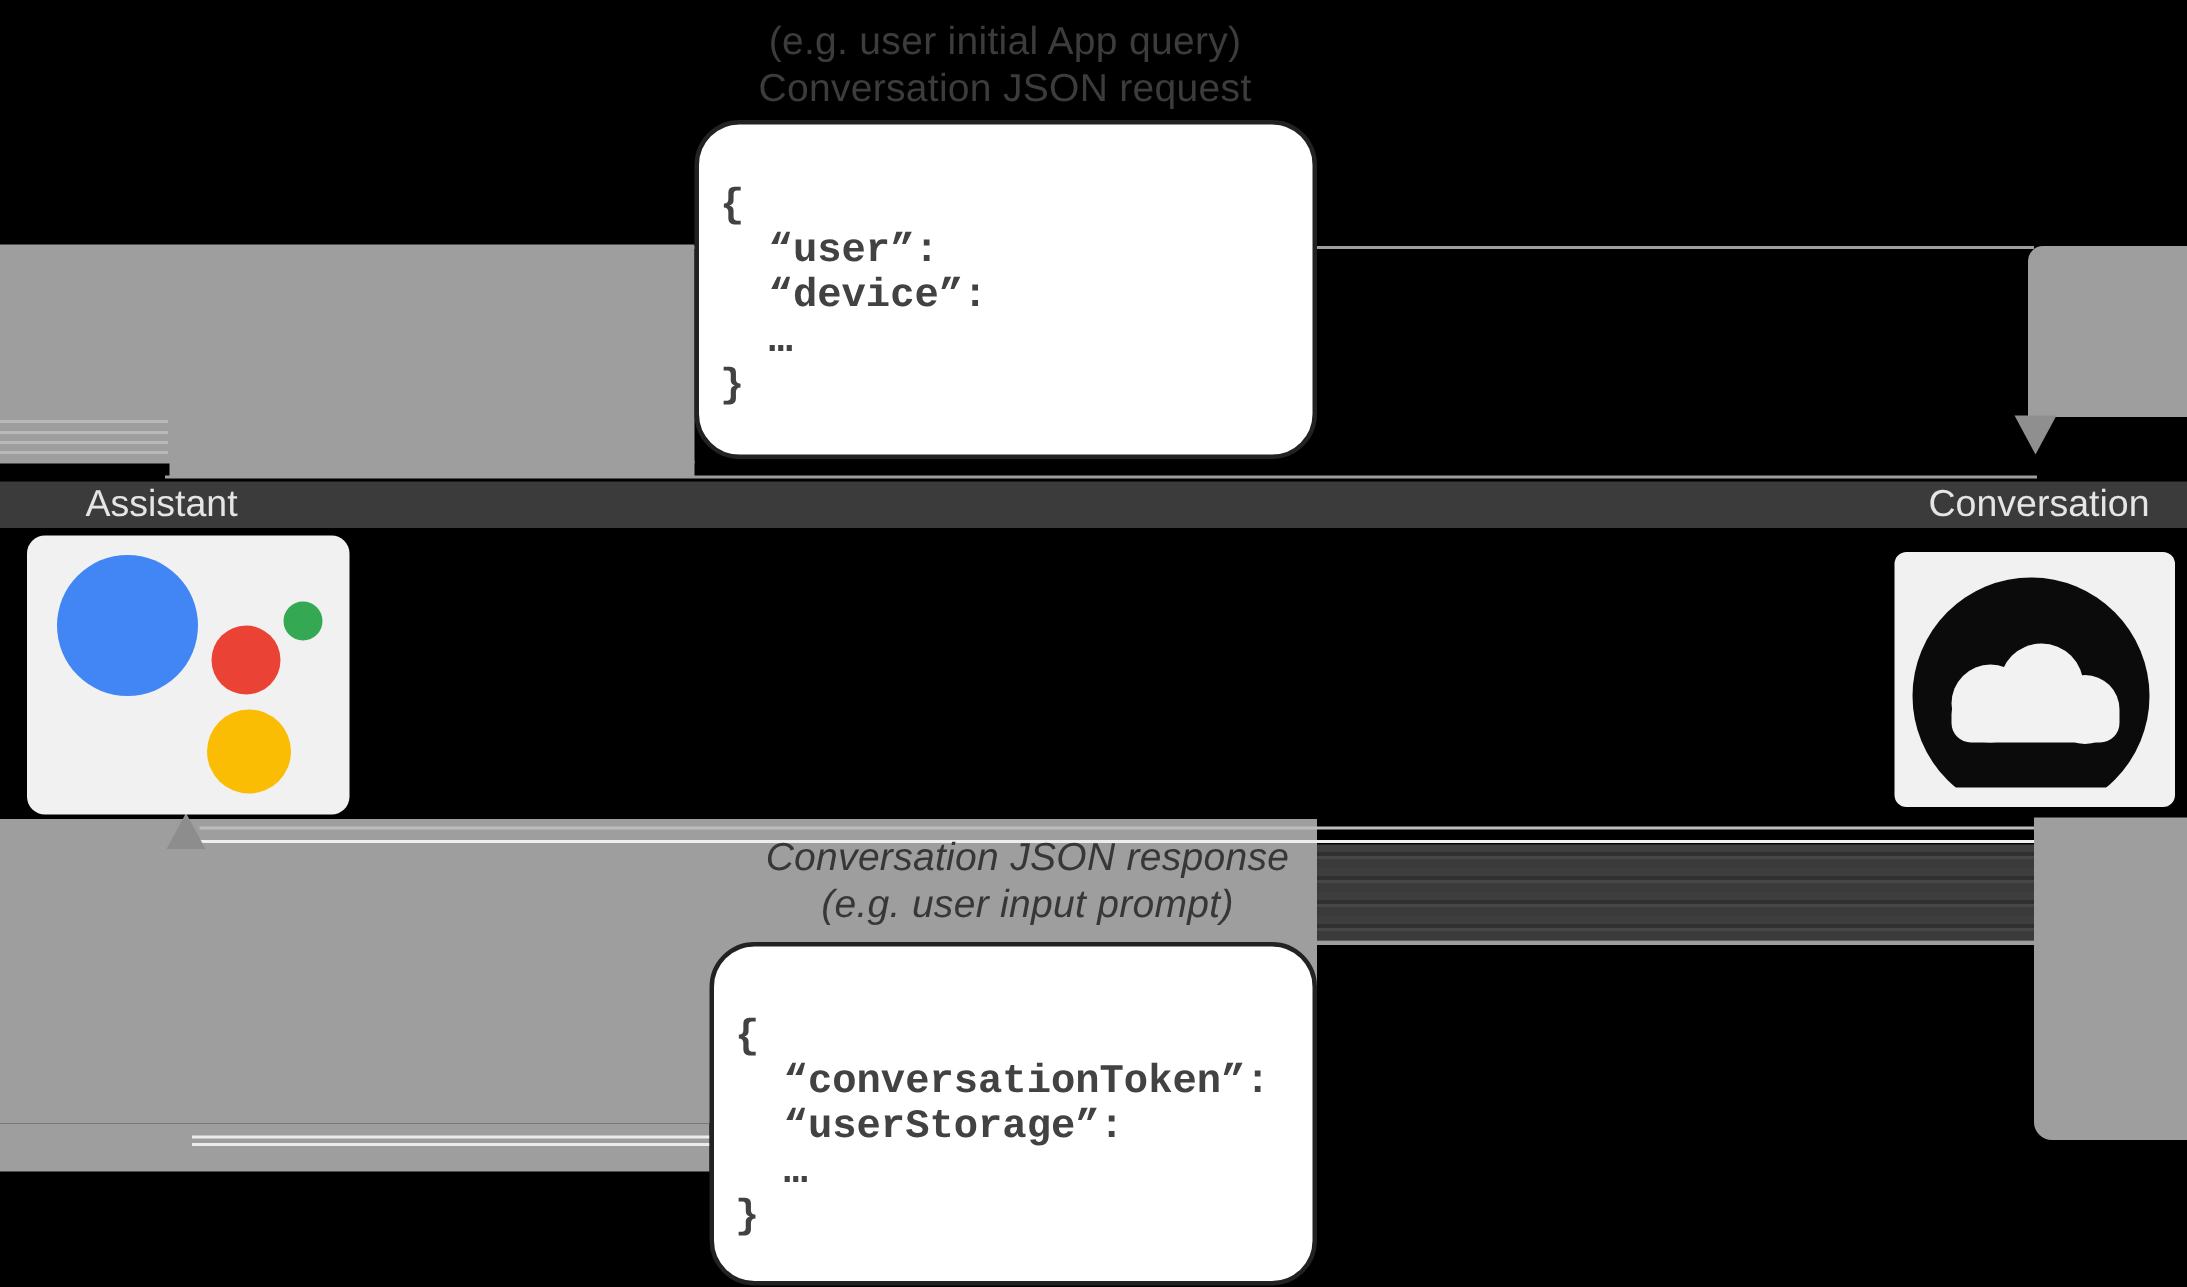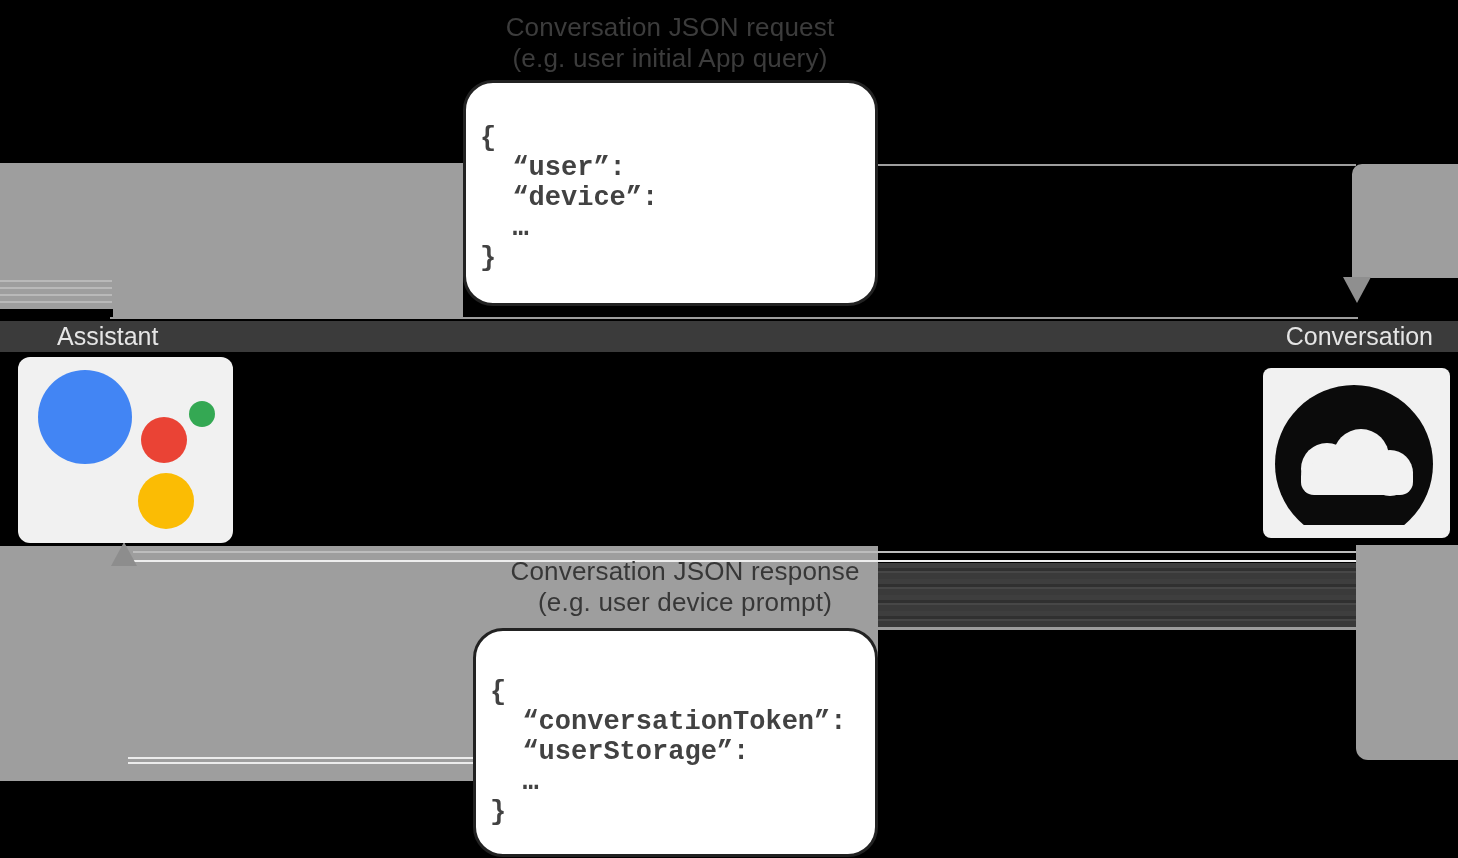--- a/index.html
+++ b/index.html
@@ -3,21 +3,21 @@
 <meta charset="utf-8">
 <style>
   html,body{margin:0;padding:0;background:#000;}
   .stage{position:relative;width:1458px;height:858px;background:#000;overflow:hidden;
          font-family:"Liberation Sans",sans-serif;}
   .abs{position:absolute;}
 
   
   .caption{position:absolute;text-align:center;font-size:26px;line-height:31px;letter-spacing:.2px;}
   .caption-top{left:340px;top:12px;width:660px;color:#3c3c3c;}
-  .caption-bottom{left:365px;top:556px;width:640px;color:#373737;}
+  .caption-bottom{left:365px;top:556px;width:640px;color:#373737;font-style:italic;}
 
   
   .line{position:absolute;background:#9e9e9e;}
   .line-top-a{left:0;top:164px;width:1356px;height:2px;}
   .line-top-b{left:110px;top:317px;width:1248px;height:2px;}
   .blk{position:absolute;background:#9e9e9e;}
   .r1{left:0;top:163px;width:463px;height:146px;}
   .r1-step{left:113px;top:307px;width:350px;height:11px;}
   .r1-streaks{left:0;top:280px;width:112px;height:24px;
       background:repeating-linear-gradient(180deg,rgba(255,255,255,.28) 0 2px,rgba(255,255,255,0) 2px 7px);}
@@ -59,22 +59,22 @@
         font-weight:700;font-size:27px;line-height:30px;color:#424242;}
   .box-request .code{padding:40px 0 0 14px;}
   .box-response .code{padding:46px 0 0 14px;}
 </style>
 </head>
 <body>
 
 <div class="stage">
 
   <div class="caption caption-top">
+    <div>(e.g. user initial App query)</div>
     <div>Conversation JSON request</div>
-    <div>(e.g. user initial App query)</div>
   </div>
 
   <div class="line line-top-a"></div>
   <div class="line line-top-b"></div>
   <div class="blk r1" style="background: rgb(158, 158, 158);"></div>
   <div class="abs r1-step blk"></div>
   <div class="abs r1-streaks"></div>
   <div class="blk r2" style="background: rgb(158, 158, 158);"></div>
   <div class="abs arrow-down"></div>
 
@@ -87,21 +87,21 @@
   <div class="abs wline1"></div>
   <div class="abs wline2"></div>
   <div class="abs lineA"></div>
   <div class="abs lineB"></div>
   <div class="abs charcoal"></div>
   <div class="blk r4" style="background: rgb(158, 158, 158);"></div>
   <div class="abs arrow-up"></div>
 
   <div class="caption caption-bottom">
     <div>Conversation JSON response</div>
-    <div>(e.g. user device prompt)</div>
+    <div>(e.g. user input prompt)</div>
   </div>
 
   <div class="card card-assistant">
     <svg width="215" height="186">
       <circle cx="67" cy="60" r="47" fill="#4285F4"></circle>
       <circle cx="146" cy="83" r="23" fill="#EA4335"></circle>
       <circle cx="184" cy="57" r="13" fill="#34A853"></circle>
       <circle cx="148" cy="144" r="28" fill="#FBBC04"></circle>
     </svg>
   </div>

